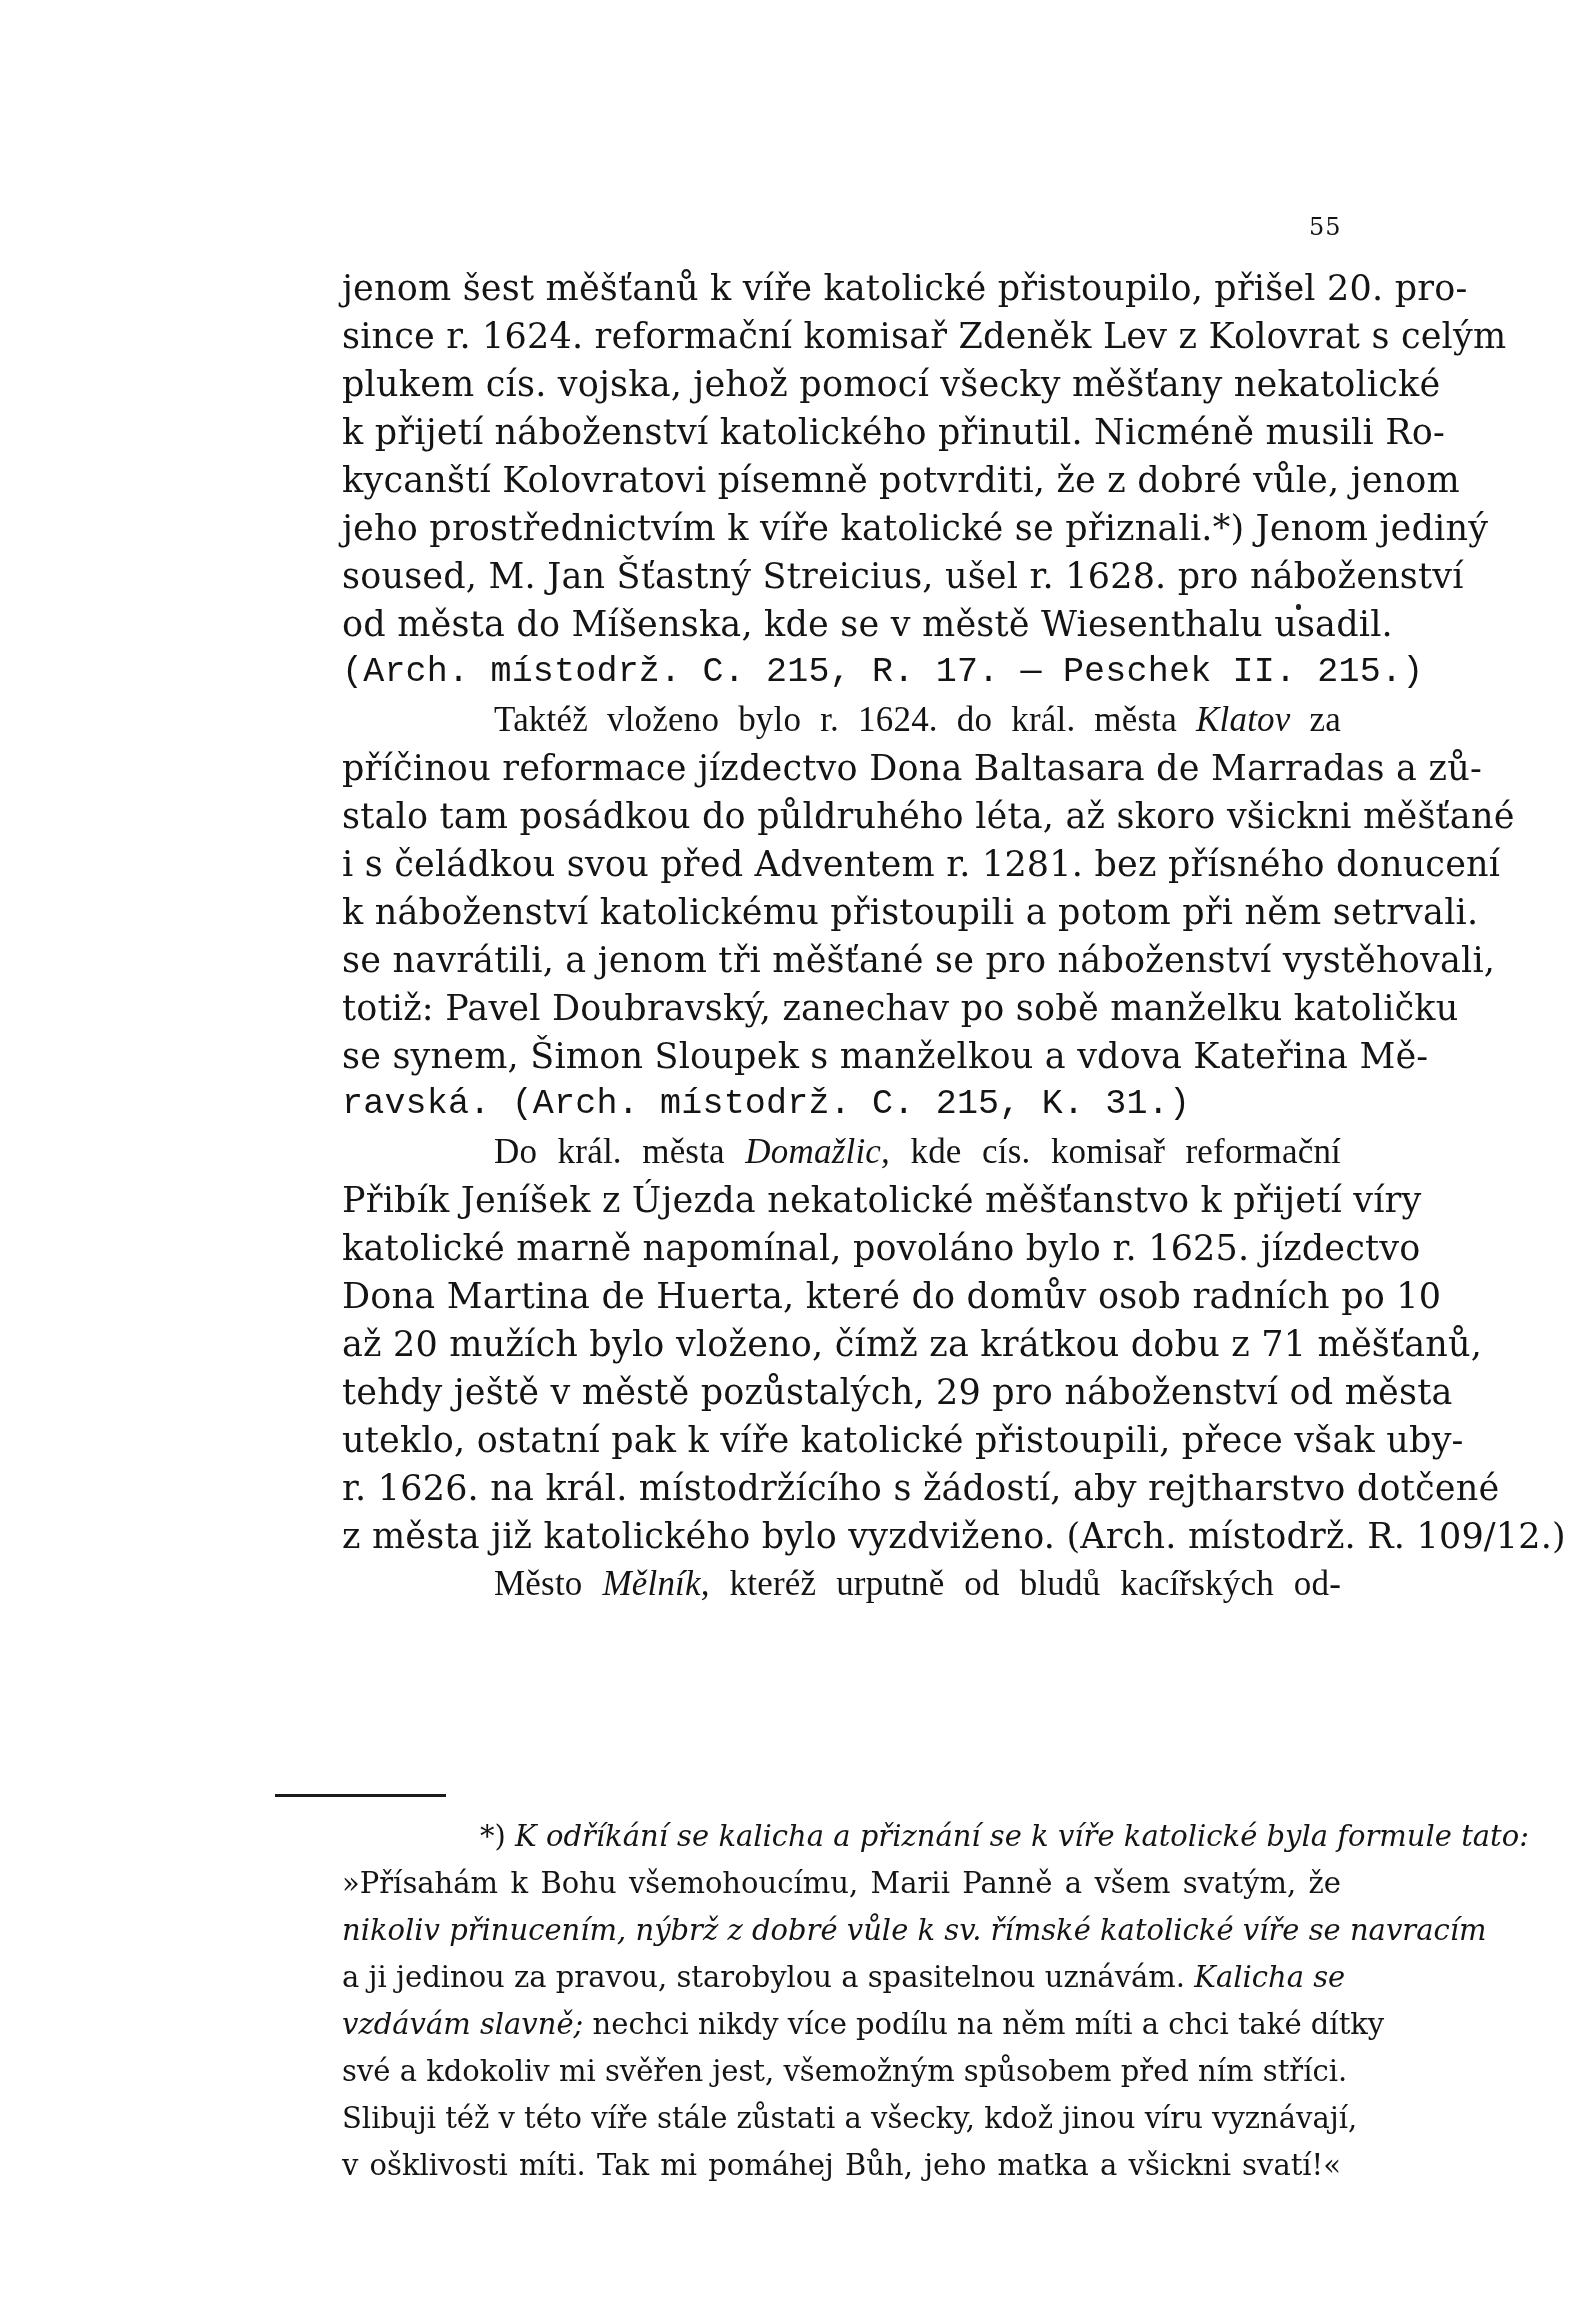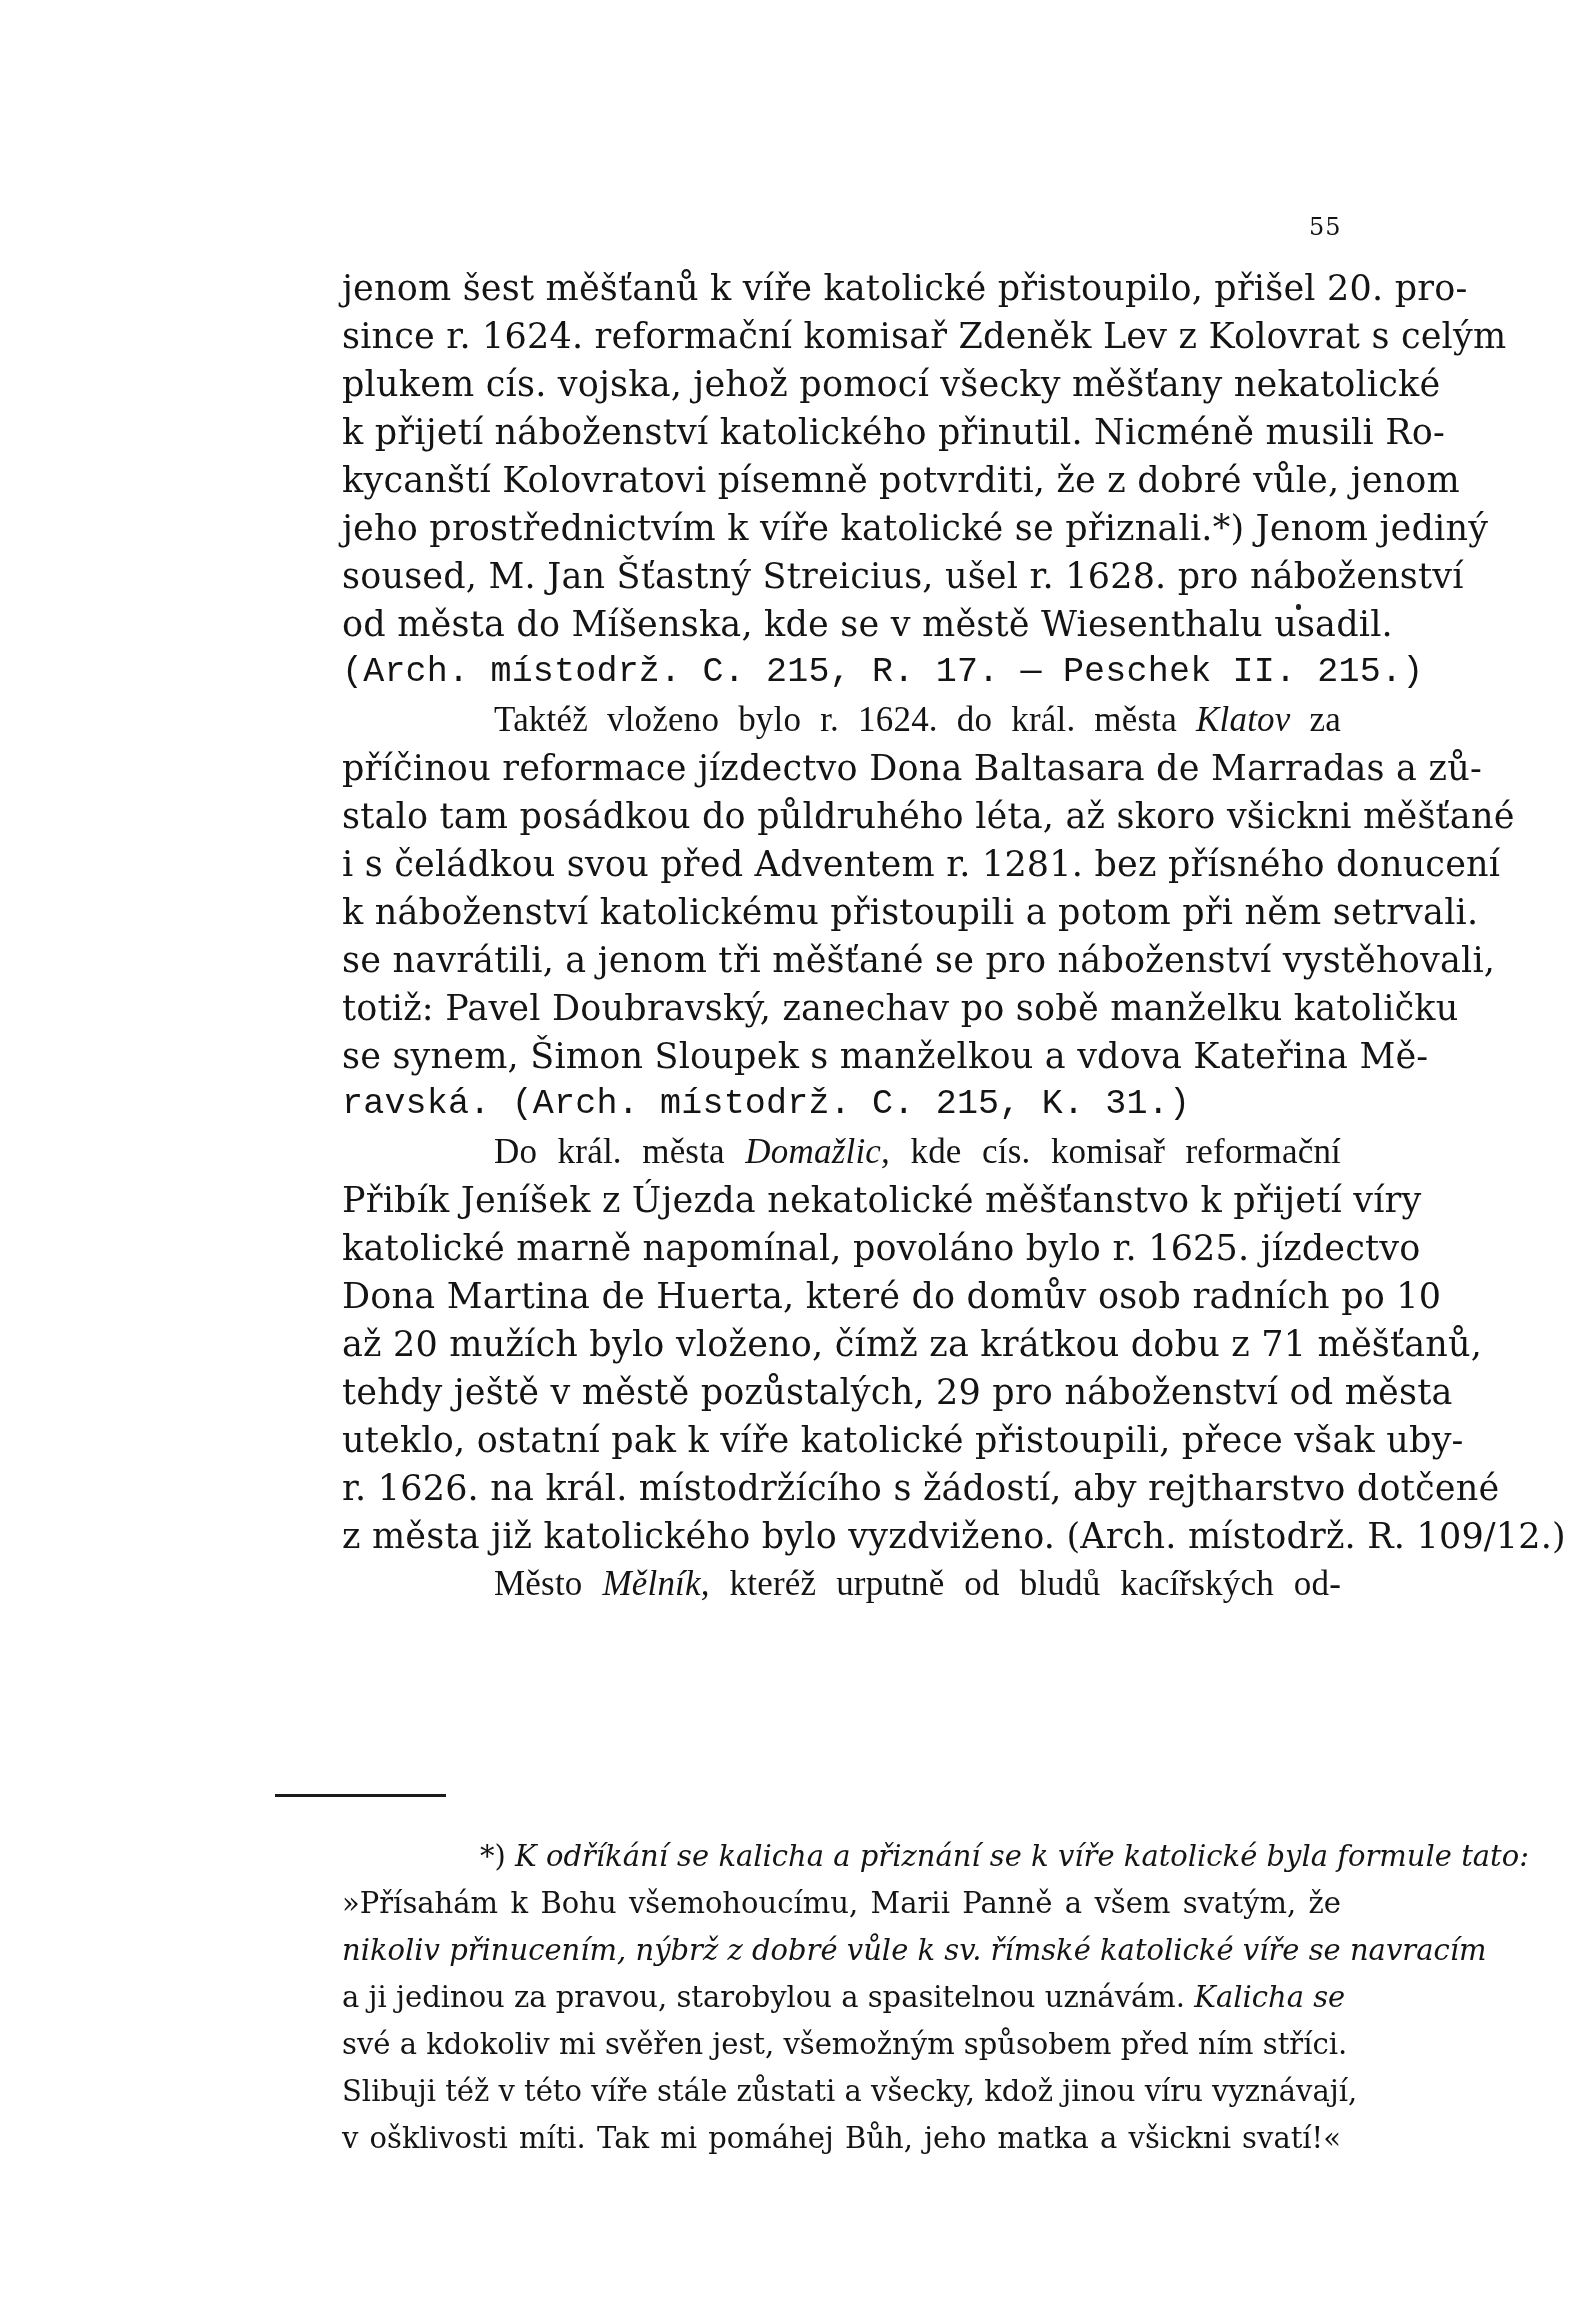--- a/index.html
+++ b/index.html
@@ -7,21 +7,21 @@
   .page { position: absolute; left: 0; top: 0; width: 1592px; height: 2526px; background: #ffffff; color: #141414; font-family: "DejaVu Serif", "Liberation Serif", serif; }
   .page-number { position: absolute; left: 1309px; top: 213px; font-size: 24px; letter-spacing: 0.9px; }
   .body-text { position: absolute; left: 342px; top: 264px; width: 999px; }
   .line { height: 48px; line-height: 48px; font-size: 35px; white-space: nowrap; text-align: justify; text-align-last: justify; letter-spacing: 0.2px; }
   .line.last { text-align-last: left; font-family: Liberation Mono, monospace; }
   .line.indent { padding-left: 152px; font-family: Liberation Serif, serif; }
   .it { font-style: italic; }
   .rule { position: absolute; left: 275px; top: 1794px; width: 171px; height: 2.8px; background: #1a1a1a; }
   .footnotes { position: absolute; left: 342px; top: 1813px; width: 999px; }
   .fline { height: 47px; line-height: 47px; font-size: 29px; white-space: nowrap; text-align: justify; text-align-last: justify; }
-  .fline.first { padding-left: 138px; margin-top: 20px; }
+  .fline.first { padding-left: 138px; }
   .speck { position: absolute; left: 1296px; top: 604px; width: 4.6px; height: 5.5px; background: #222; border-radius: 50%; }
 </style>
 </head>
 <body>
 
 <div class="page">
   <div class="page-number">55</div>
   <div class="speck"></div>
   <div class="body-text" id="body-text">
       <div class="line"><span>jenom šest měšťanů k víře katolické přistoupilo, přišel 20. pro-</span></div>
@@ -52,18 +52,19 @@
       <div class="line"><span>r. 1626. na král. místodržícího s žádostí, aby rejtharstvo dotčené</span></div>
       <div class="line"><span>z města již katolického bylo vyzdviženo. (Arch. místodrž. R. 109/12.)</span></div>
       <div class="line indent"><span>Město </span><span class="it">Mělník,</span><span> kteréž urputně od bludů kacířských od-</span></div>
     </div>
   <div class="rule"></div>
   <div class="footnotes" id="footnotes">
       <div class="fline first"><span>*) </span><span class="it">K odříkání se kalicha a přiznání se k víře katolické byla formule tato:</span></div>
       <div class="fline"><span>»Přísahám k Bohu všemohoucímu, Marii Panně a všem svatým, že</span></div>
       <div class="fline"><span class="it">nikoliv přinucením, nýbrž z dobré vůle k sv. římské katolické víře se navracím</span></div>
       <div class="fline"><span>a ji jedinou za pravou, starobylou a spasitelnou uznávám. </span><span class="it">Kalicha se</span></div>
+      <div class="fline"><span class="it">vzdávám slavně;</span><span> nechci nikdy více podílu na něm míti a chci také dítky</span></div>
       <div class="fline"><span>své a kdokoliv mi svěřen jest, všemožným spůsobem před ním stříci.</span></div>
       <div class="fline"><span>Slibuji též v této víře stále zůstati a všecky, kdož jinou víru vyznávají,</span></div>
       <div class="fline"><span>v ošklivosti míti. Tak mi pomáhej Bůh, jeho matka a všickni svatí!«</span></div>
     </div>
 </div>
 
 
 </body></html>

